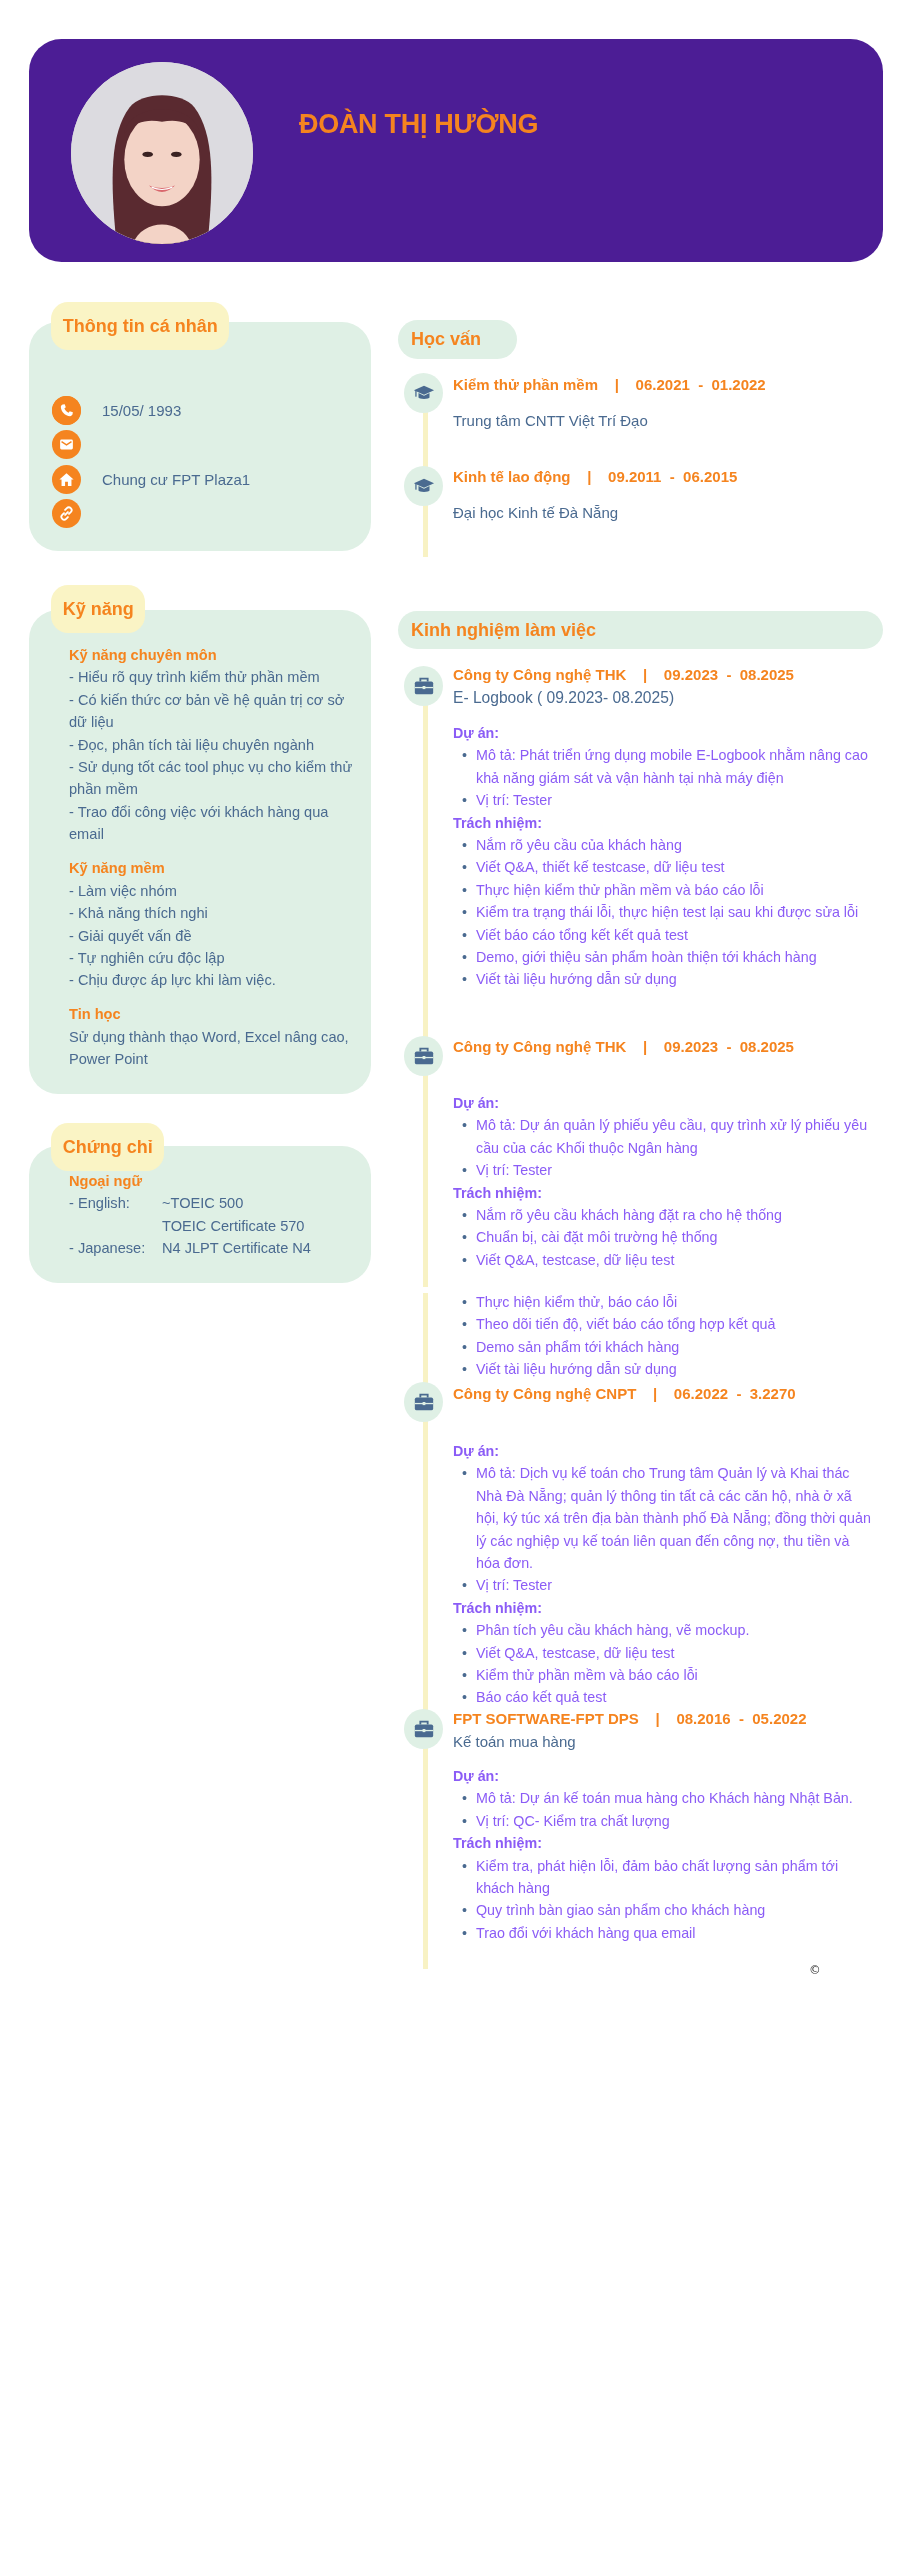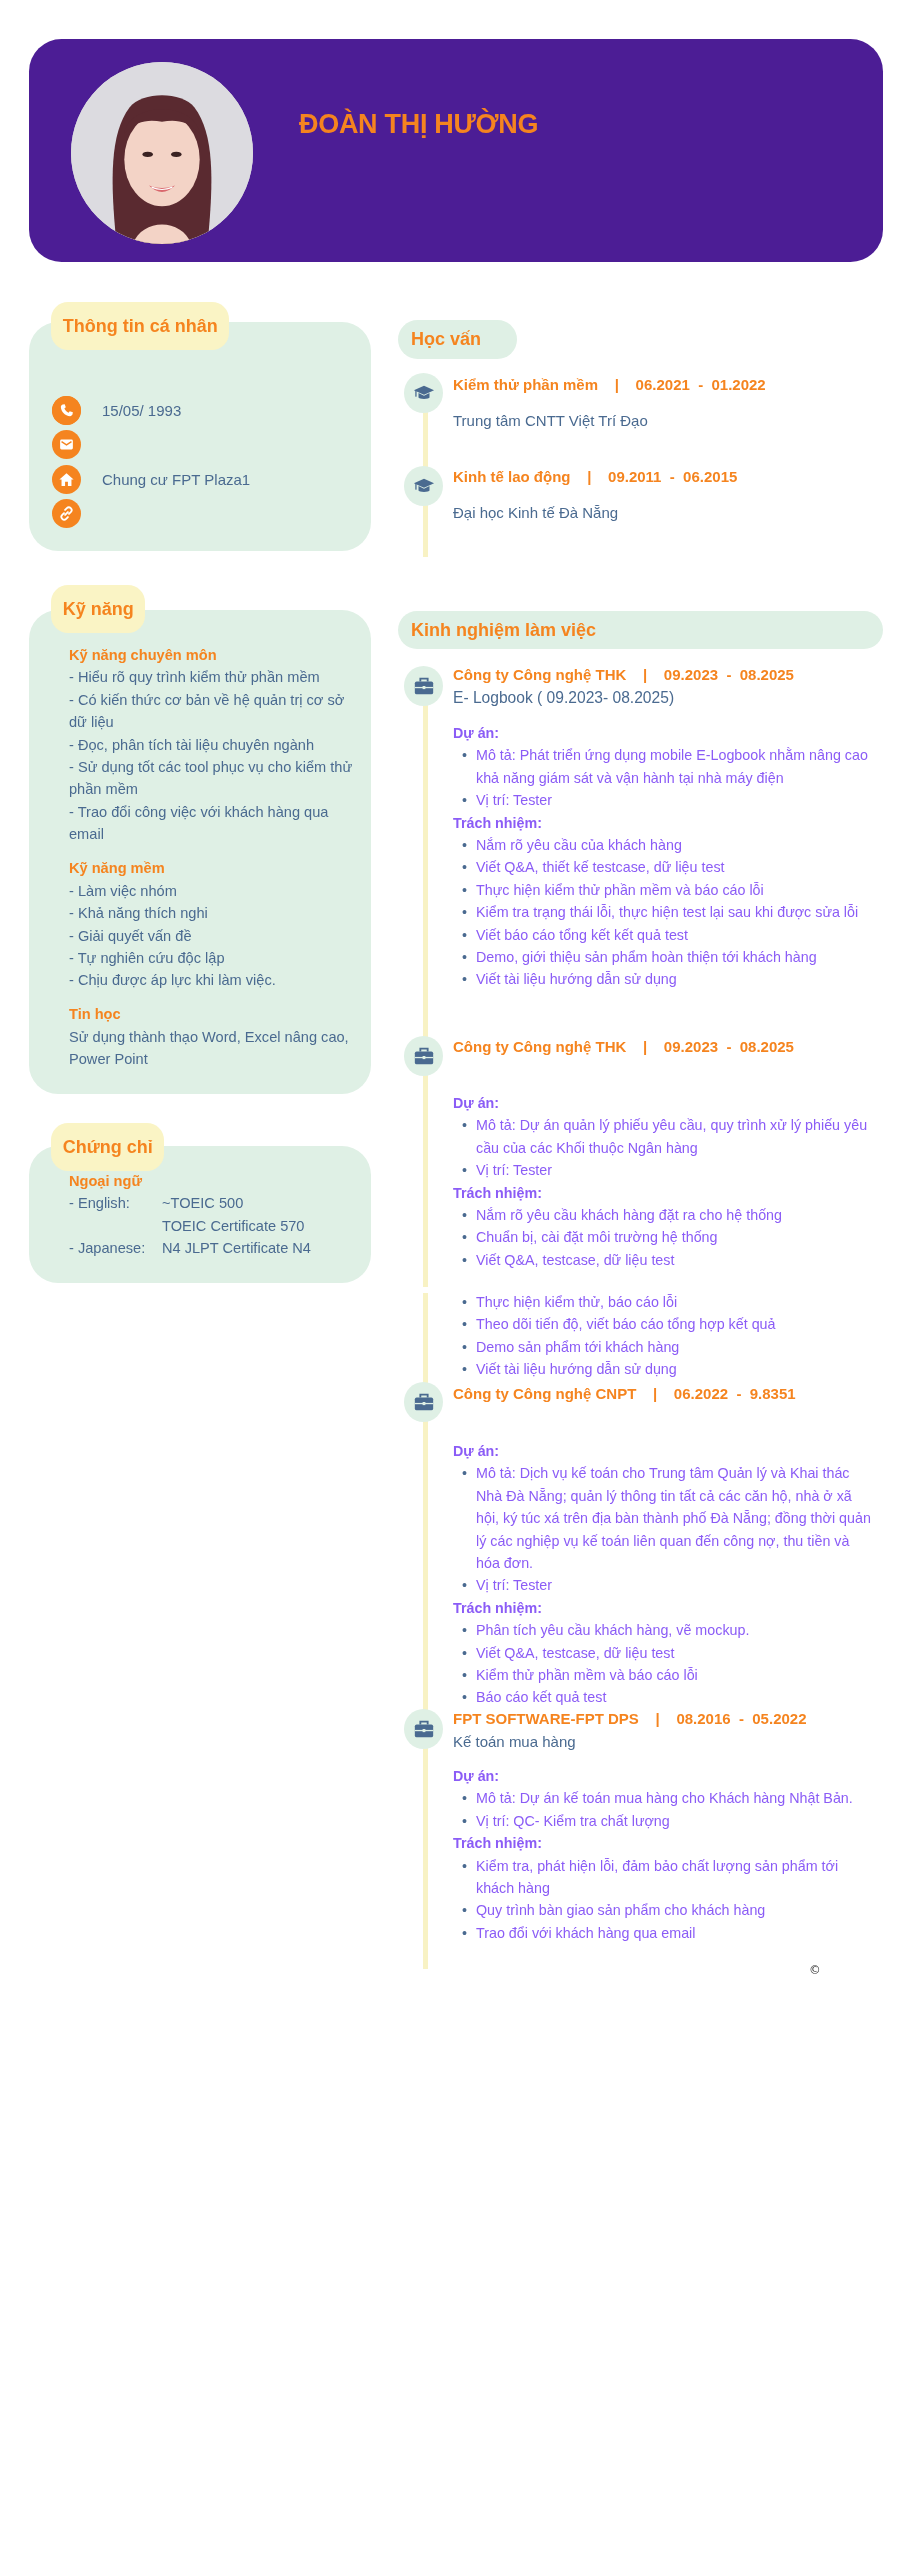--- a/index.html
+++ b/index.html
@@ -291,21 +291,21 @@
 </div>
 
 <div class="tl-icon" style="top:1382px;">
   <svg viewBox="0 0 24 24">
       <rect x="2" y="7" width="20" height="14" rx="2" fill="#4a6a90"></rect>
       <path d="M8 7 L8 4 L16 4 L16 7" stroke="#4a6a90" stroke-width="2" fill="none"></path>
       <rect x="2" y="13" width="20" height="1.4" fill="#dff0e5"></rect>
       <rect x="10.5" y="12" width="3" height="3.4" fill="#dff0e5"></rect>
     </svg>
 </div>
-<div class="r-head" style="top:1385px;"><span>Công ty Công nghệ CNPT</span>    <span>|</span>    <span>06.2022  -  9.8351</span></div>
+<div class="r-head" style="top:1385px;"><span>Công ty Công nghệ CNPT</span>    <span>|</span>    <span>06.2022  -  3.2270</span></div>
 <div class="r-block" style="top:1440px;">
   <div class="lbl">Dự án:</div>
   <ul>
     <li>Mô tả: Dịch vụ kế toán cho Trung tâm Quản lý và Khai thác Nhà Đà Nẵng; quản lý thông tin tất cả các căn hộ, nhà ở xã hội, ký túc xá trên địa bàn thành phố Đà Nẵng; đồng thời quản lý các nghiệp vụ kế toán liên quan đến công nợ, thu tiền và hóa đơn.</li>
     <li>Vị trí: Tester</li>
   </ul>
   <div class="lbl">Trách nhiệm:</div>
   <ul>
     <li>Phân tích yêu cầu khách hàng, vẽ mockup.</li>
     <li>Viết Q&amp;A, testcase, dữ liệu test</li>

